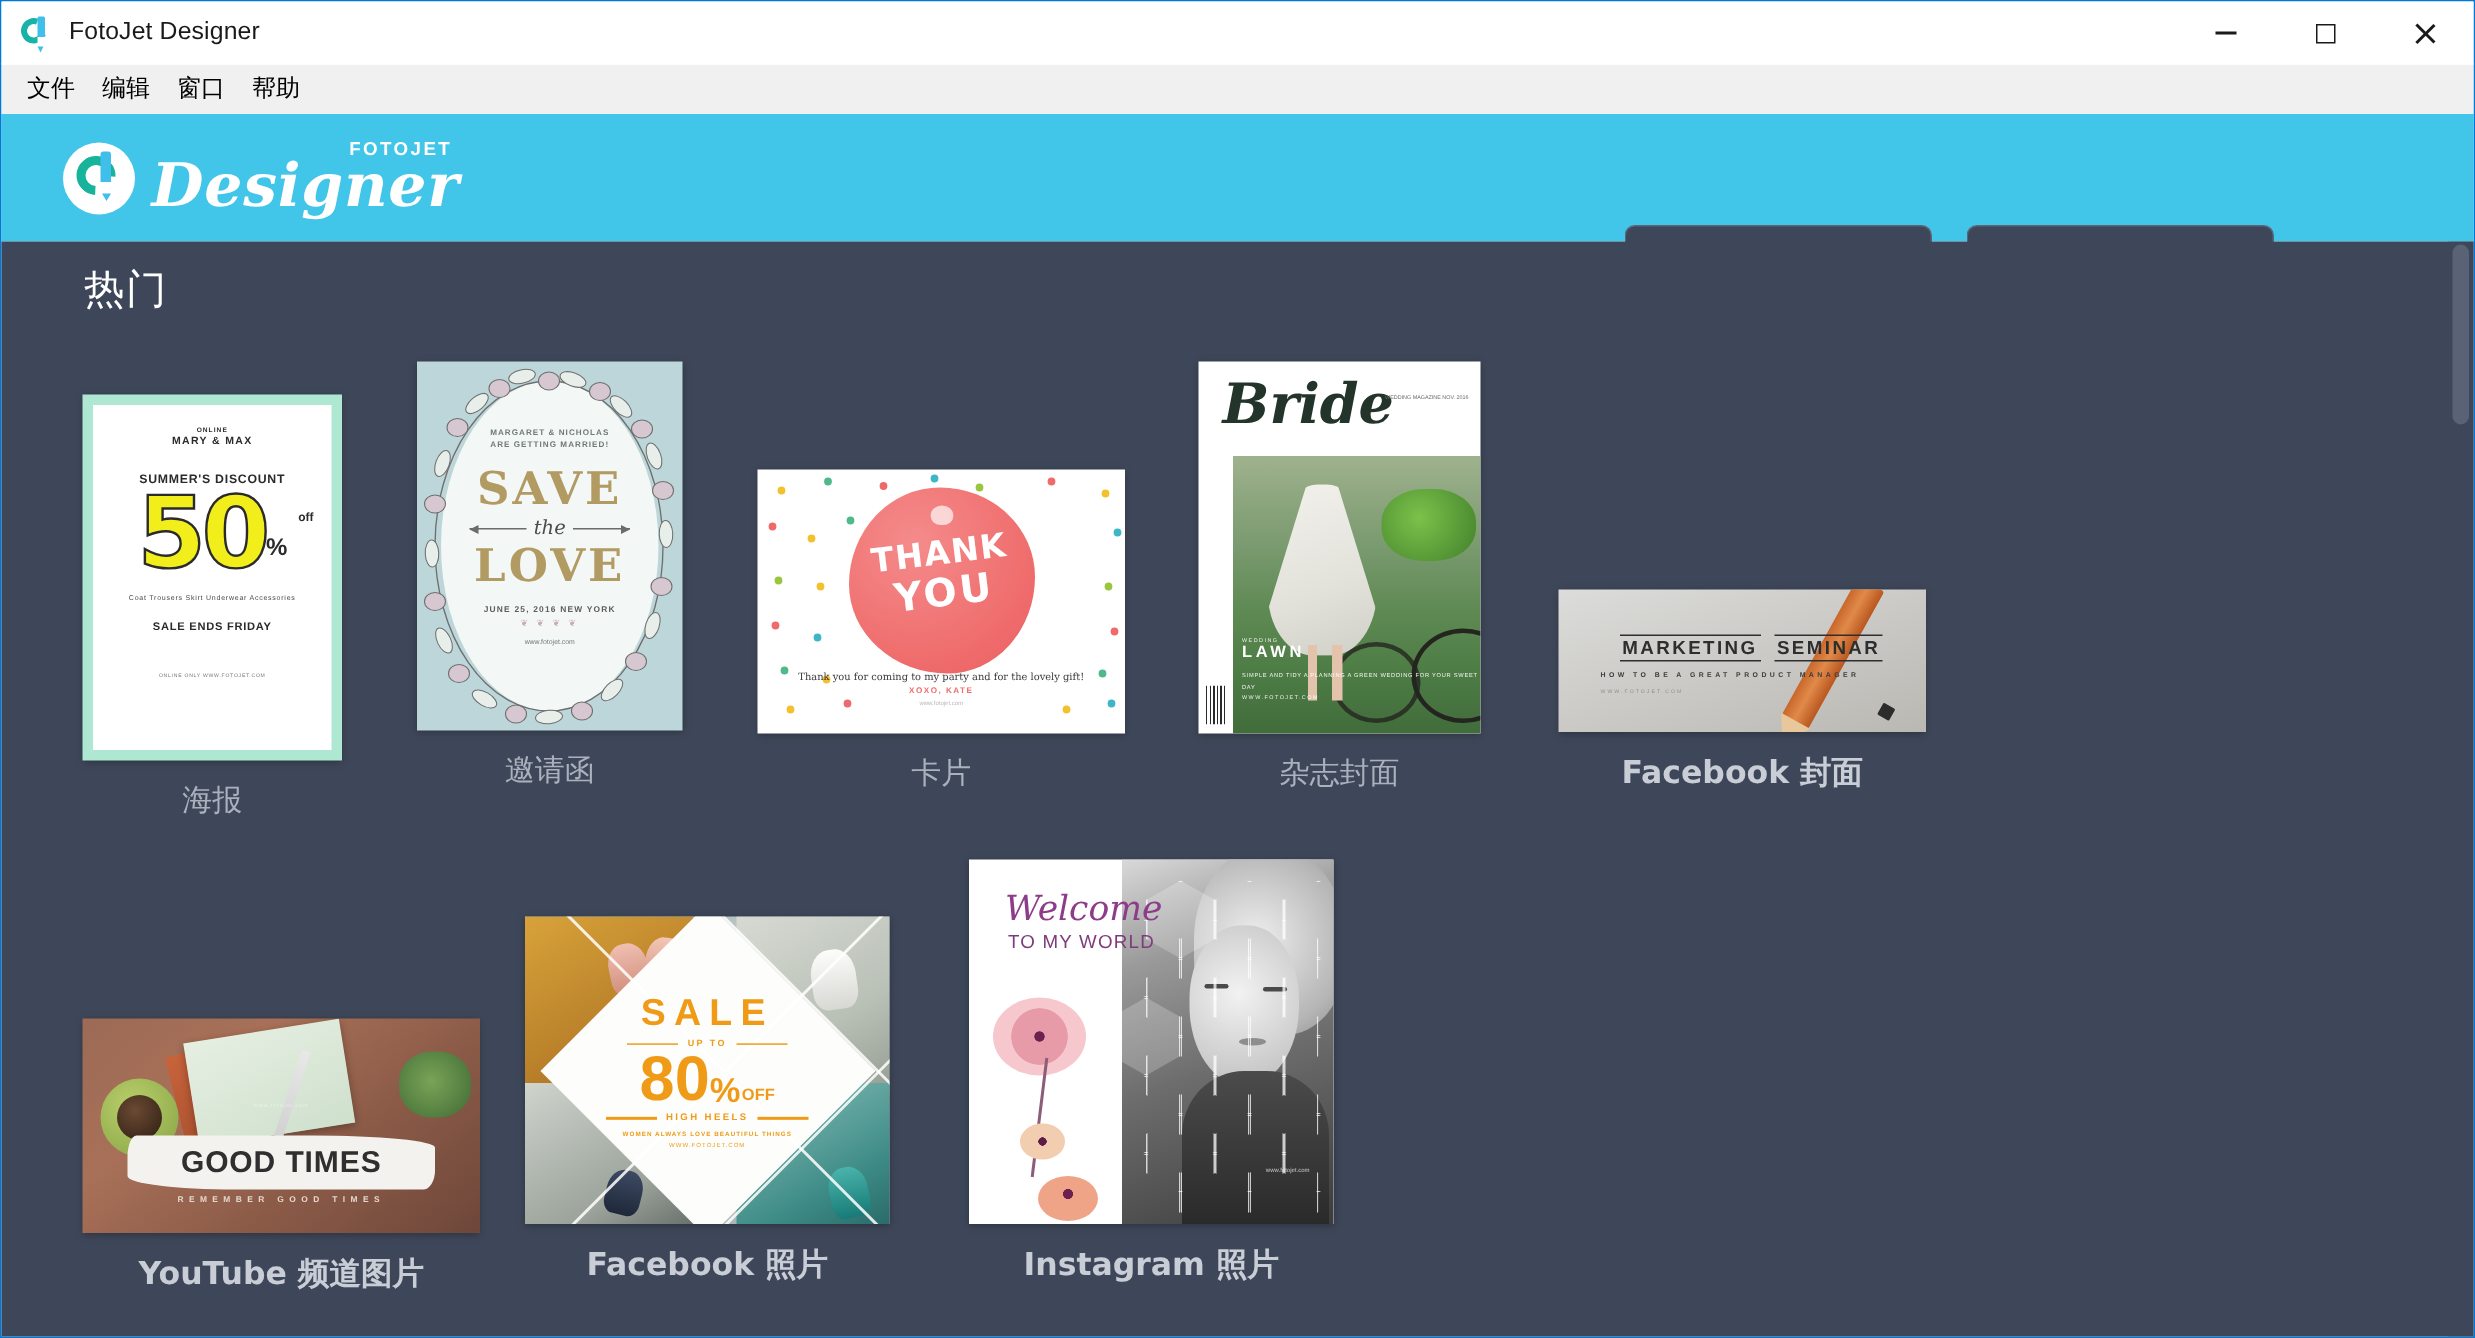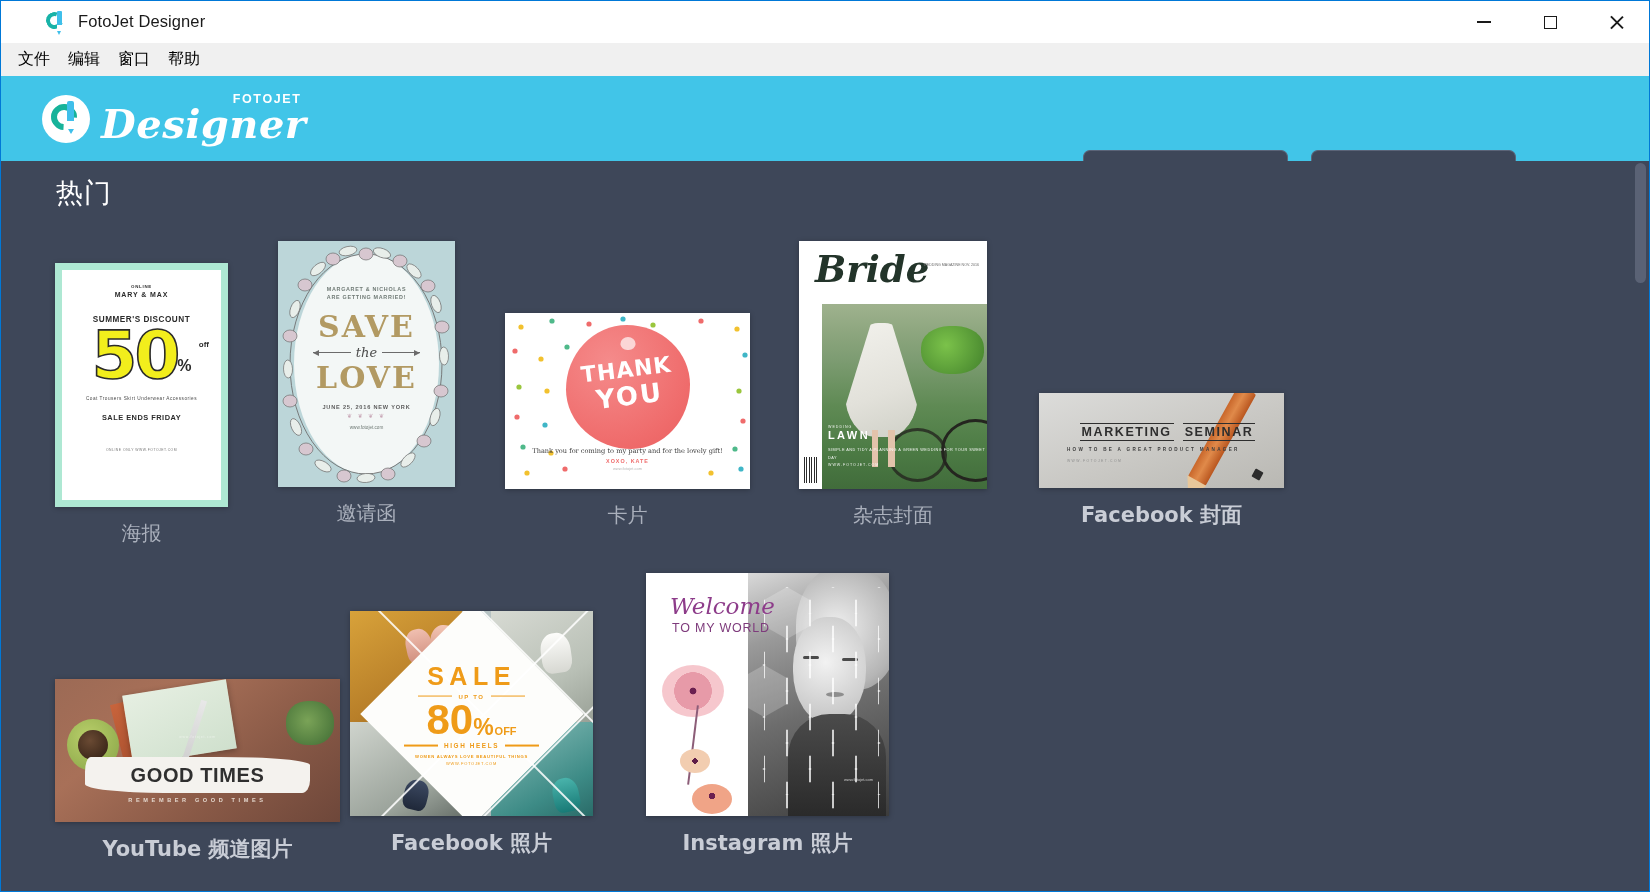--- a/index.html
+++ b/index.html
@@ -17,21 +17,20 @@
     display: flex; flex-direction: column;
   }
 
   
   .titlebar {
     height: 42px; min-height: 42px;
     background: #ffffff;
     display: flex; align-items: center;
     position: relative;
     border-bottom: 1px solid #ffffff;
-    margin-left: 32px;
   }
   .app-icon {
     width: 22px; height: 22px; margin-left: 13px; margin-right: 10px;
     position: relative; flex: none;
   }
   .app-icon .ring {
     position: absolute; left: 0; top: 1px; width: 17px; height: 17px;
     border-radius: 50%;
     border: 4px solid #18b3a8;
     border-right-color: transparent;
@@ -302,21 +301,21 @@
             background: #2c2c2c; transform: rotate(29deg); border-radius: 1px; }
   .fb-mark { position: absolute; left: 28px; top: 30px; right: 16px; text-align: left; }
   .fb-row { display: flex; align-items: center; justify-content: center; gap: 9px; }
   .fb-word { font-size: 12.5px; font-weight: bold; color: #2e2e2e; letter-spacing: 1.6px;
              border-top: 1.4px solid #2e2e2e; border-bottom: 1.4px solid #2e2e2e; padding: 1px 2px;
              font-family: "Liberation Sans", sans-serif; }
   .fb-sub { font-size: 4.6px; letter-spacing: 2.3px; color: #3c3c3c; margin-top: 6px; font-weight: bold; }
   .fb-url { font-size: 3.4px; letter-spacing: 1.4px; color: #8e8e8e; margin-top: 7px; }
 
   
-  .yt { width: 285px; height: 143px; position: relative; overflow: hidden;
+  .yt { width: 265px; height: 143px; position: relative; overflow: hidden;
         background: linear-gradient(140deg,#9c6a55 0%, #a87058 30%, #8a5a47 65%, #6e473a 100%); }
   .yt-cup { position: absolute; left: 12px; top: 40px; width: 52px; height: 52px;
             border-radius: 50%; background: radial-gradient(circle at 40% 35%, #b9cf6a, #87a346); }
   .yt-cup:after { content:''; position: absolute; left: 11px; top: 11px; width: 30px; height: 30px;
             border-radius: 50%; background: radial-gradient(circle at 40% 35%, #6a4a33, #2e1d12); }
   .yt-book { position: absolute; left: 72px; top: 8px; width: 105px; height: 70px;
              background: linear-gradient(160deg,#e6efe2,#cfe0cd); transform: rotate(-9deg);
              box-shadow: 0 2px 6px rgba(0,0,0,.3); }
   .yt-book2 { position: absolute; left: 62px; top: 20px; width: 44px; height: 64px;
              background: linear-gradient(160deg,#c8643c,#a44d2c); transform: rotate(-14deg); }

